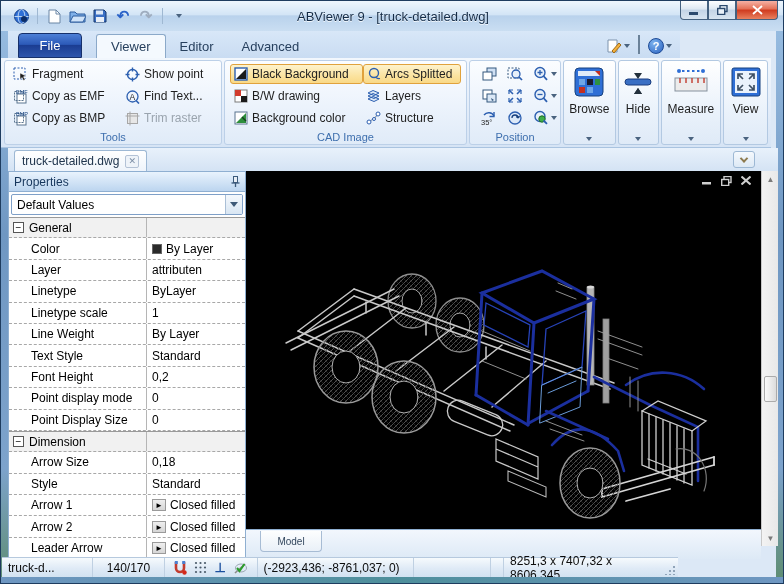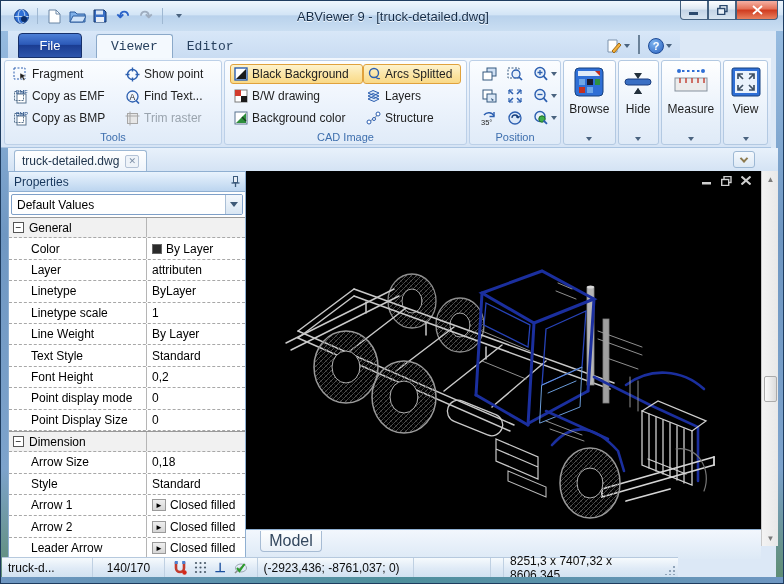--- a/index.html
+++ b/index.html
@@ -26,21 +26,21 @@
   .win-btn:first-child { border-radius:0 0 0 4px; }
   .win-btn.close { width:42px; border-radius:0 0 4px 0;
     background:linear-gradient(180deg,#f5b1a4,#e36f55 45%,#cf3a1e 50%,#e9815f); }
 
   
   .tabrow { position:absolute; left:7px; top:30px; width:672px; height:27px;
     background:linear-gradient(180deg,#d8e7f8,#c9dcf2); display:flex; align-items:flex-end; }
   .file-btn { margin-left:10px; width:64px; height:25px; border-radius:4px 4px 0 0; border:1px solid #16306b;
     background:linear-gradient(180deg,#4d7fd6 0%,#2c5ab8 45%,#1b3d92 50%,#2d55ac 100%);
     color:#fff; font-size:13px; display:flex; align-items:center; justify-content:center; }
-  .rtab { height:24px; padding:0 14px; font-size:13px; color:#27405e; display:flex; align-items:center;font-family:Liberation Mono, monospace; }
+  .rtab { height:24px; padding:0 14px; font-size:13px; color:#27405e; display:flex; align-items:center; }
   .rtab.active { background:#f4f9fe; border:1px solid #8ba9c9; border-bottom:none; border-radius:3px 3px 0 0; margin-left:14px; }
   .tabrow-right { position:absolute; right:8px; bottom:3px; display:flex; align-items:center; gap:8px; }
   .mini-caret { width:0; height:0; border-left:3px solid transparent; border-right:3px solid transparent; border-top:4px solid #4a637f; }
   .chevron-up { width:9px; height:9px; border-left:2px solid #6b8299; border-top:2px solid #6b8299; transform:rotate(45deg) translateY(3px); }
   .help-circle { width:16px; height:16px; border-radius:50%; background:radial-gradient(circle at 35% 30%,#7db4ef,#2b62c0); color:#fff; font-size:11px; font-weight:bold; display:flex; align-items:center; justify-content:center; border:1px solid #1d4a96; }
 
   
   .ribbon { position:absolute; left:0; top:57px; width:770px; height:90px;
     background:linear-gradient(180deg,#f2f7fd,#e2ecf9 60%,#d6e4f5); border-bottom:1px solid #a9c3e0;
     display:flex; gap:2px; padding:2px 3px; }
@@ -93,21 +93,21 @@
   .swatch { width:10px; height:10px; background:#2b2b2b; border:1px solid #666; display:inline-block; }
   .arrowbox { width:14px; height:12px; background:linear-gradient(180deg,#efefef,#d6d6d6); border:1px solid #9a9a9a; color:#000;
     font-size:8px; line-height:11px; text-align:center; display:inline-block; }
 
   .canvas { position:absolute; left:245px; top:170px; width:515px; height:388px; }
   .canvas-black { position:absolute; left:0; top:0; width:515px; height:358px; background:#000; overflow:hidden; }
   .mdi-controls { position:absolute; top:5px; right:10px; display:flex; gap:9px; z-index:5; }
   .mdi-btn { color:#cfcfcf; font-size:11px; line-height:11px; }
   .model-row { position:absolute; left:0; top:358px; width:515px; height:30px; background:linear-gradient(180deg,#f2f7fd,#dde9f6); border-top:1px solid #8fafd1; }
   .model-tab { position:absolute; left:14px; top:1px; width:62px; height:21px; background:linear-gradient(180deg,#fdfefe,#e9f0f8);
-    border:1px solid #a7bcd4; border-top:none; border-radius:0 0 4px 4px; font-size:16px; color:#33475e; display:flex; align-items:center; justify-content:center; }
+    border:1px solid #a7bcd4; border-top:none; border-radius:0 0 4px 4px; font-size:10px; color:#33475e; display:flex; align-items:center; justify-content:center; }
 
   .vscroll { position:absolute; left:760px; top:170px; width:17px; height:375px; background:linear-gradient(90deg,#f3f3f3,#e8e8e8); border-left:1px solid #c8c8c8; }
   .vs-arrow { position:absolute; left:0; width:17px; height:16px; display:flex; align-items:center; justify-content:center; color:#7a7a7a; font-size:8px; }
   .vs-thumb { position:absolute; left:2px; top:205px; width:13px; height:26px; border:1px solid #ababab; border-radius:2px; background:linear-gradient(90deg,#fafafa,#dcdcdc); }
 
   
   .statusbar { position:absolute; left:1px; bottom:6px; width:676px; height:20px;
     background:linear-gradient(180deg,#f6fafd,#dfeaf6 55%,#d2e2f1); border-top:1px solid #b6c9de;
     display:flex; align-items:center; font-size:12px; color:#0c0c0c; }
   .sseg { height:100%; display:flex; align-items:center; padding:0 6px; border-right:1px solid #bfd0e2; }
@@ -180,20 +180,21 @@
             <path d="M1 1 L10 9 M10 1 L1 9" stroke="#fff" stroke-width="1.8"></path>
           </svg>
         </div>
     </div>
   </div>
 
   <div class="tabrow">
     <div class="file-btn">File</div>
     <div class="rtab active">Viewer</div>
     <div class="rtab">Editor</div>
+    <div class="rtab">Advanced</div>
     <div class="tabrow-right">
       <span style="display:flex;align-items:center;gap:2px;">
         <svg width="16" height="15">
             <path d="M2 1 h9 v12 h-9 z" fill="#fff" stroke="#7d93ad"></path>
             <path d="M6 12 L13 4 l2 2 -7 8 z" fill="#f4b13d" stroke="#a06a14"></path>
           </svg>
         <span class="mini-caret"></span>
       </span>
       <span><span class="chevron-up"></span></span>
       <span style="display:flex;align-items:center;gap:2px;">

